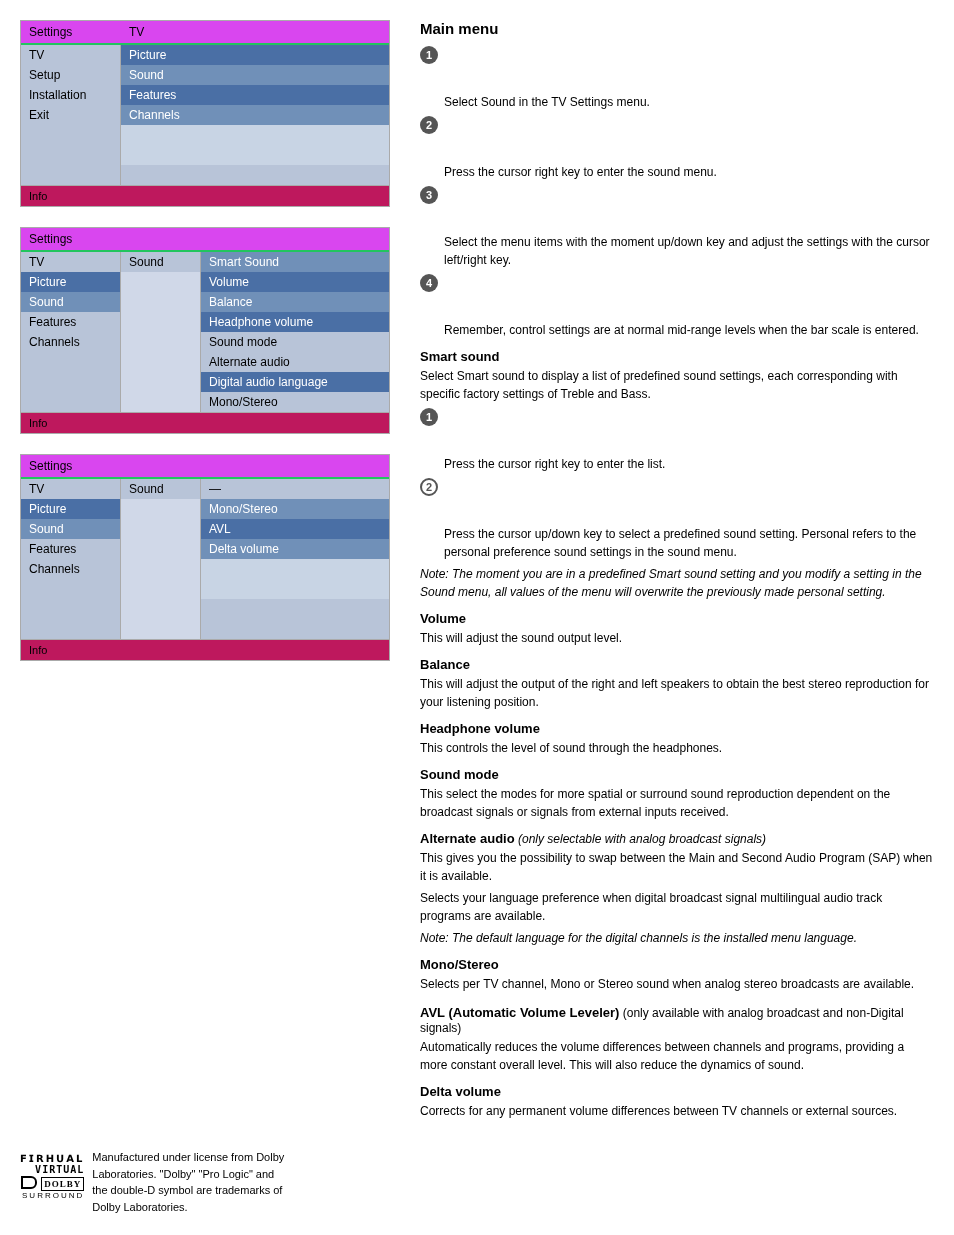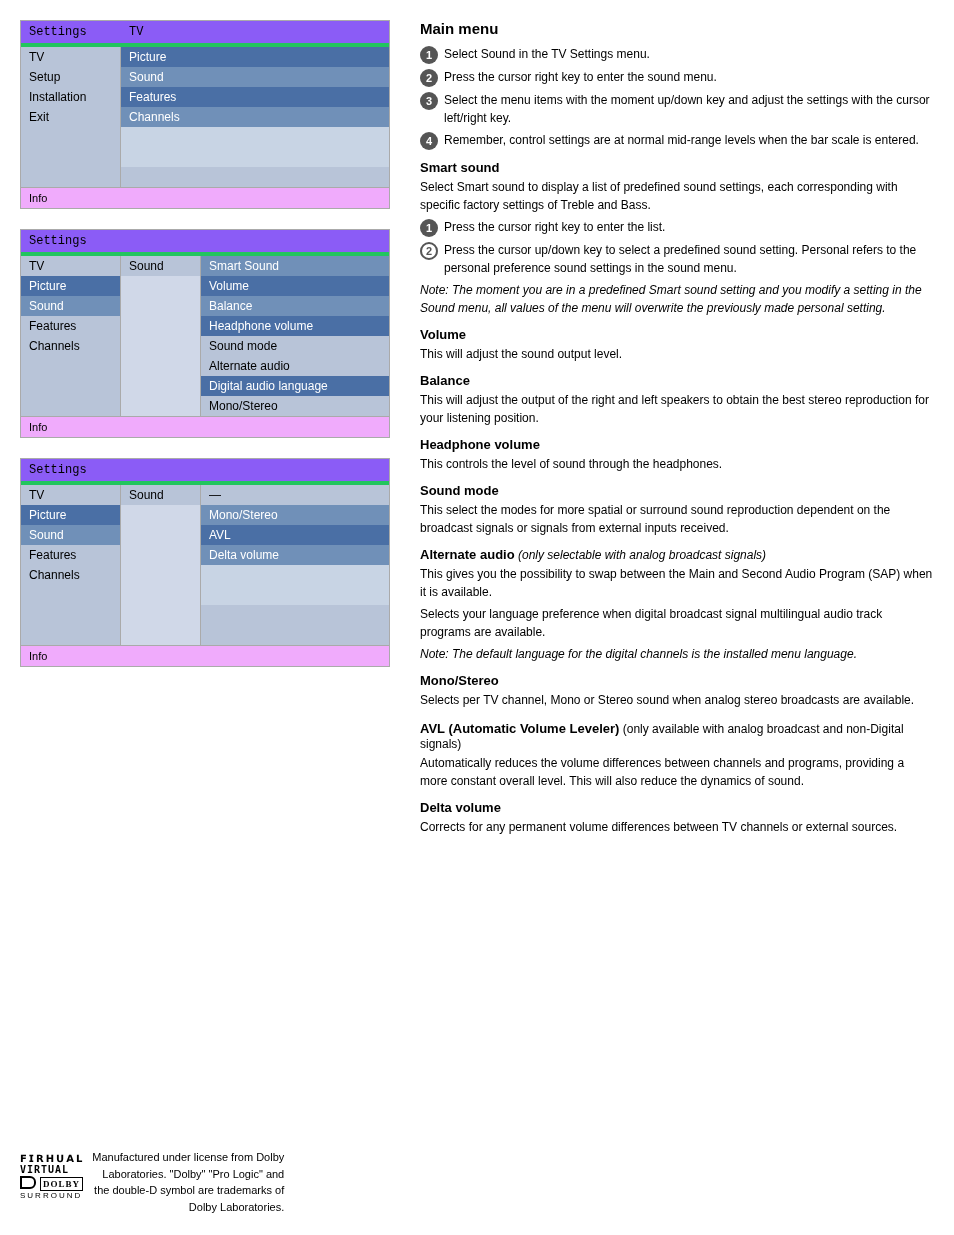--- a/index.html
+++ b/index.html
@@ -43,23 +43,22 @@
       display: flex;
       flex-direction: column;
     }
     .menu-col-1 {
       width: 100px;
       background: #d0d8e8;
       border-right: 1px solid #aaa;
     }
     .menu-header-row {
       display: flex;
-      background: #8b5cf6;
-      border-bottom: 4px solid #22c55e;
-      font-family: Liberation Mono, monospace;
+      background: #d946ef;
+      border-bottom: 2px solid #22c55e;
     }
     .menu-header-cell {
       padding: 4px 8px;
       font-weight: normal;
       font-size: 12px;
       color: #000;
     }
     .menu-item {
       padding: 3px 8px;
       font-size: 12px;
@@ -78,21 +77,21 @@
       padding: 3px 8px;
       height: 20px;
       background: #b8c4d8;
     }
     .menu-item.light {
       background: #c8d4e4;
     }
     .menu-footer {
       padding: 4px 8px;
       font-size: 11px;
-      background: #f0abfc;
+      background: #be185d;
       border-top: 1px solid #aaa;
       color: #000;
     }
 
     
     .section-title {
       font-size: 15px;
       font-weight: bold;
       margin-bottom: 8px;
       margin-top: 14px;
@@ -139,20 +138,21 @@
     }
     .num-badge.outline {
       background: #fff;
       color: #555;
       border: 2px solid #555;
     }
     .num-text {
       font-size: 12px;
       line-height: 1.5;
       flex: 1;
+      margin-top: 48px;
     }
 
     
     .footer-logos {
       margin-top: auto;
       padding-top: 20px;
       display: flex;
       align-items: flex-start;
       gap: 8px;
     }
@@ -163,21 +163,20 @@
       font-weight: bold;
     }
     .dolby-symbols {
       display: flex;
       gap: 2px;
       align-items: center;
     }
     .footer-text {
       font-size: 11px;
       line-height: 1.5;
-      text-align: right;
     }
   </style>
 </head>
 <body>
 
 <div class="page">
 
   <div class="left-column">
 
     <div class="menu-panel">
@@ -268,21 +267,21 @@
           <div class="menu-item empty light"></div>
           <div class="menu-item empty light"></div>
           <div class="menu-item empty"></div>
           <div class="menu-item empty"></div>
         </div>
       </div>
       <div class="menu-footer">Info</div>
     </div>
 
     <div class="footer-logos">
-      <div style="display:flex; flex-direction:column; align-items:flex-start; margin-top:4px;">
+      <div style="display:flex; flex-direction:column; align-items:flex-end; margin-top:4px;">
         <div class="virtual-surround-text">𝗙𝗜𝗥𝗛𝗨𝗔𝗟</div>
         <div style="font-size:10px; letter-spacing:1px; font-weight:bold; font-family:monospace;">VIRTUAL</div>
         <div class="dolby-symbols">
           <div style="display:inline-block; width:16px; height:13px; border:2px solid #000; border-radius:0 6px 6px 0;"></div>
           <div style="margin-left:2px;">
             <span style="font-size:9px; font-weight:bold; border:1px solid #000; padding:1px 2px; letter-spacing:1px;font-family:Liberation Serif, serif;">DOLBY</span>
           </div>
         </div>
         <div style="font-size:8px; letter-spacing:2px; text-align:center; margin-top:1px;">SURROUND</div>
       </div>

